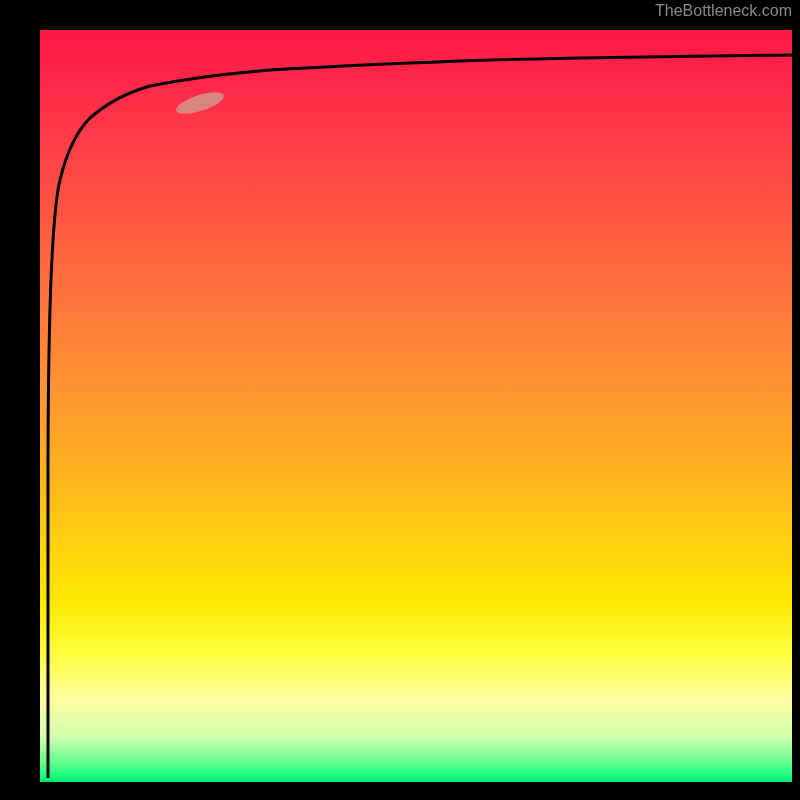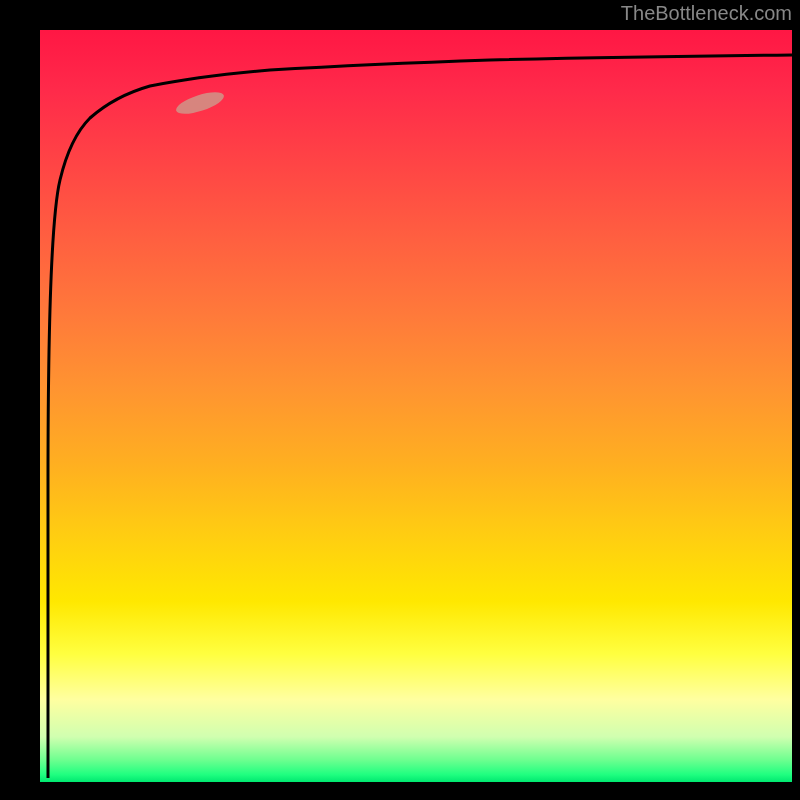--- a/index.html
+++ b/index.html
@@ -12,21 +12,21 @@
       height: 800px;
       background: #000;
       position: relative;
       font-family: Arial, sans-serif;
     }
     .watermark {
       position: absolute;
       top: 2px;
       right: 8px;
       color: #888;
-      font-size: 20px;
+      font-size: 16px;
       z-index: 10;
     }
     .chart-container {
       position: absolute;
       top: 30px;
       left: 40px;
       width: 752px;
       height: 752px;
       background: #000;
     }

